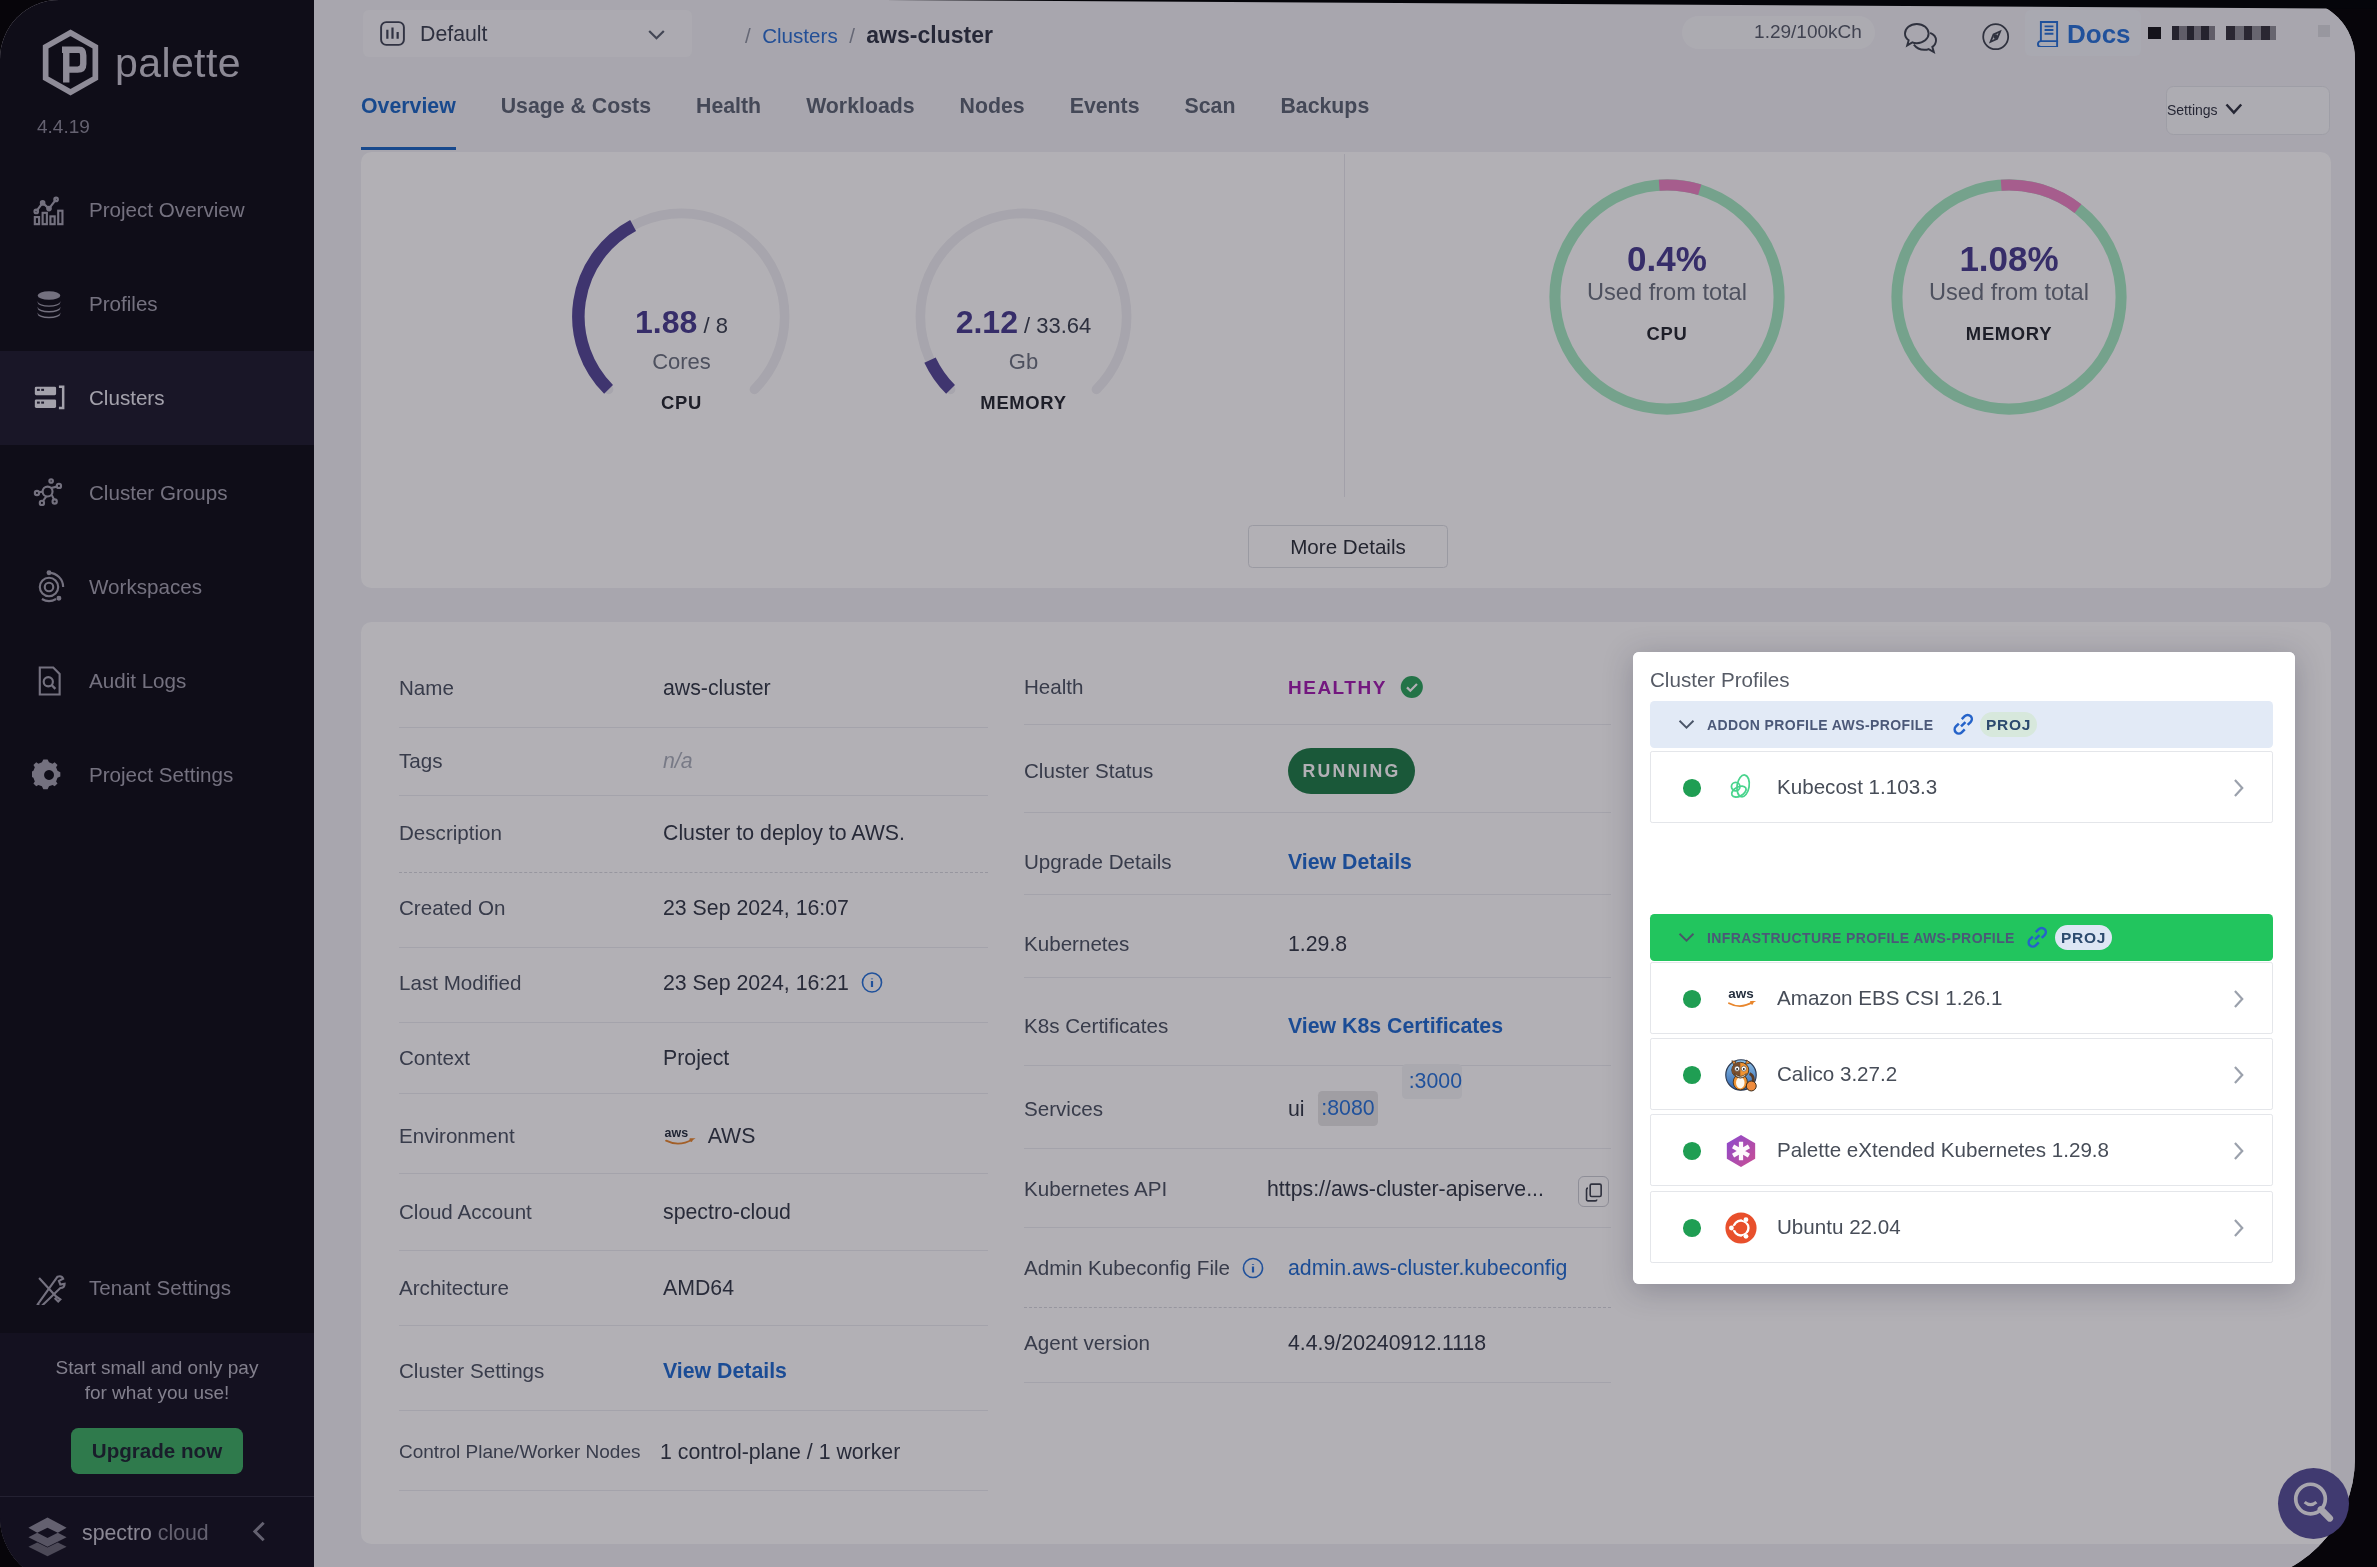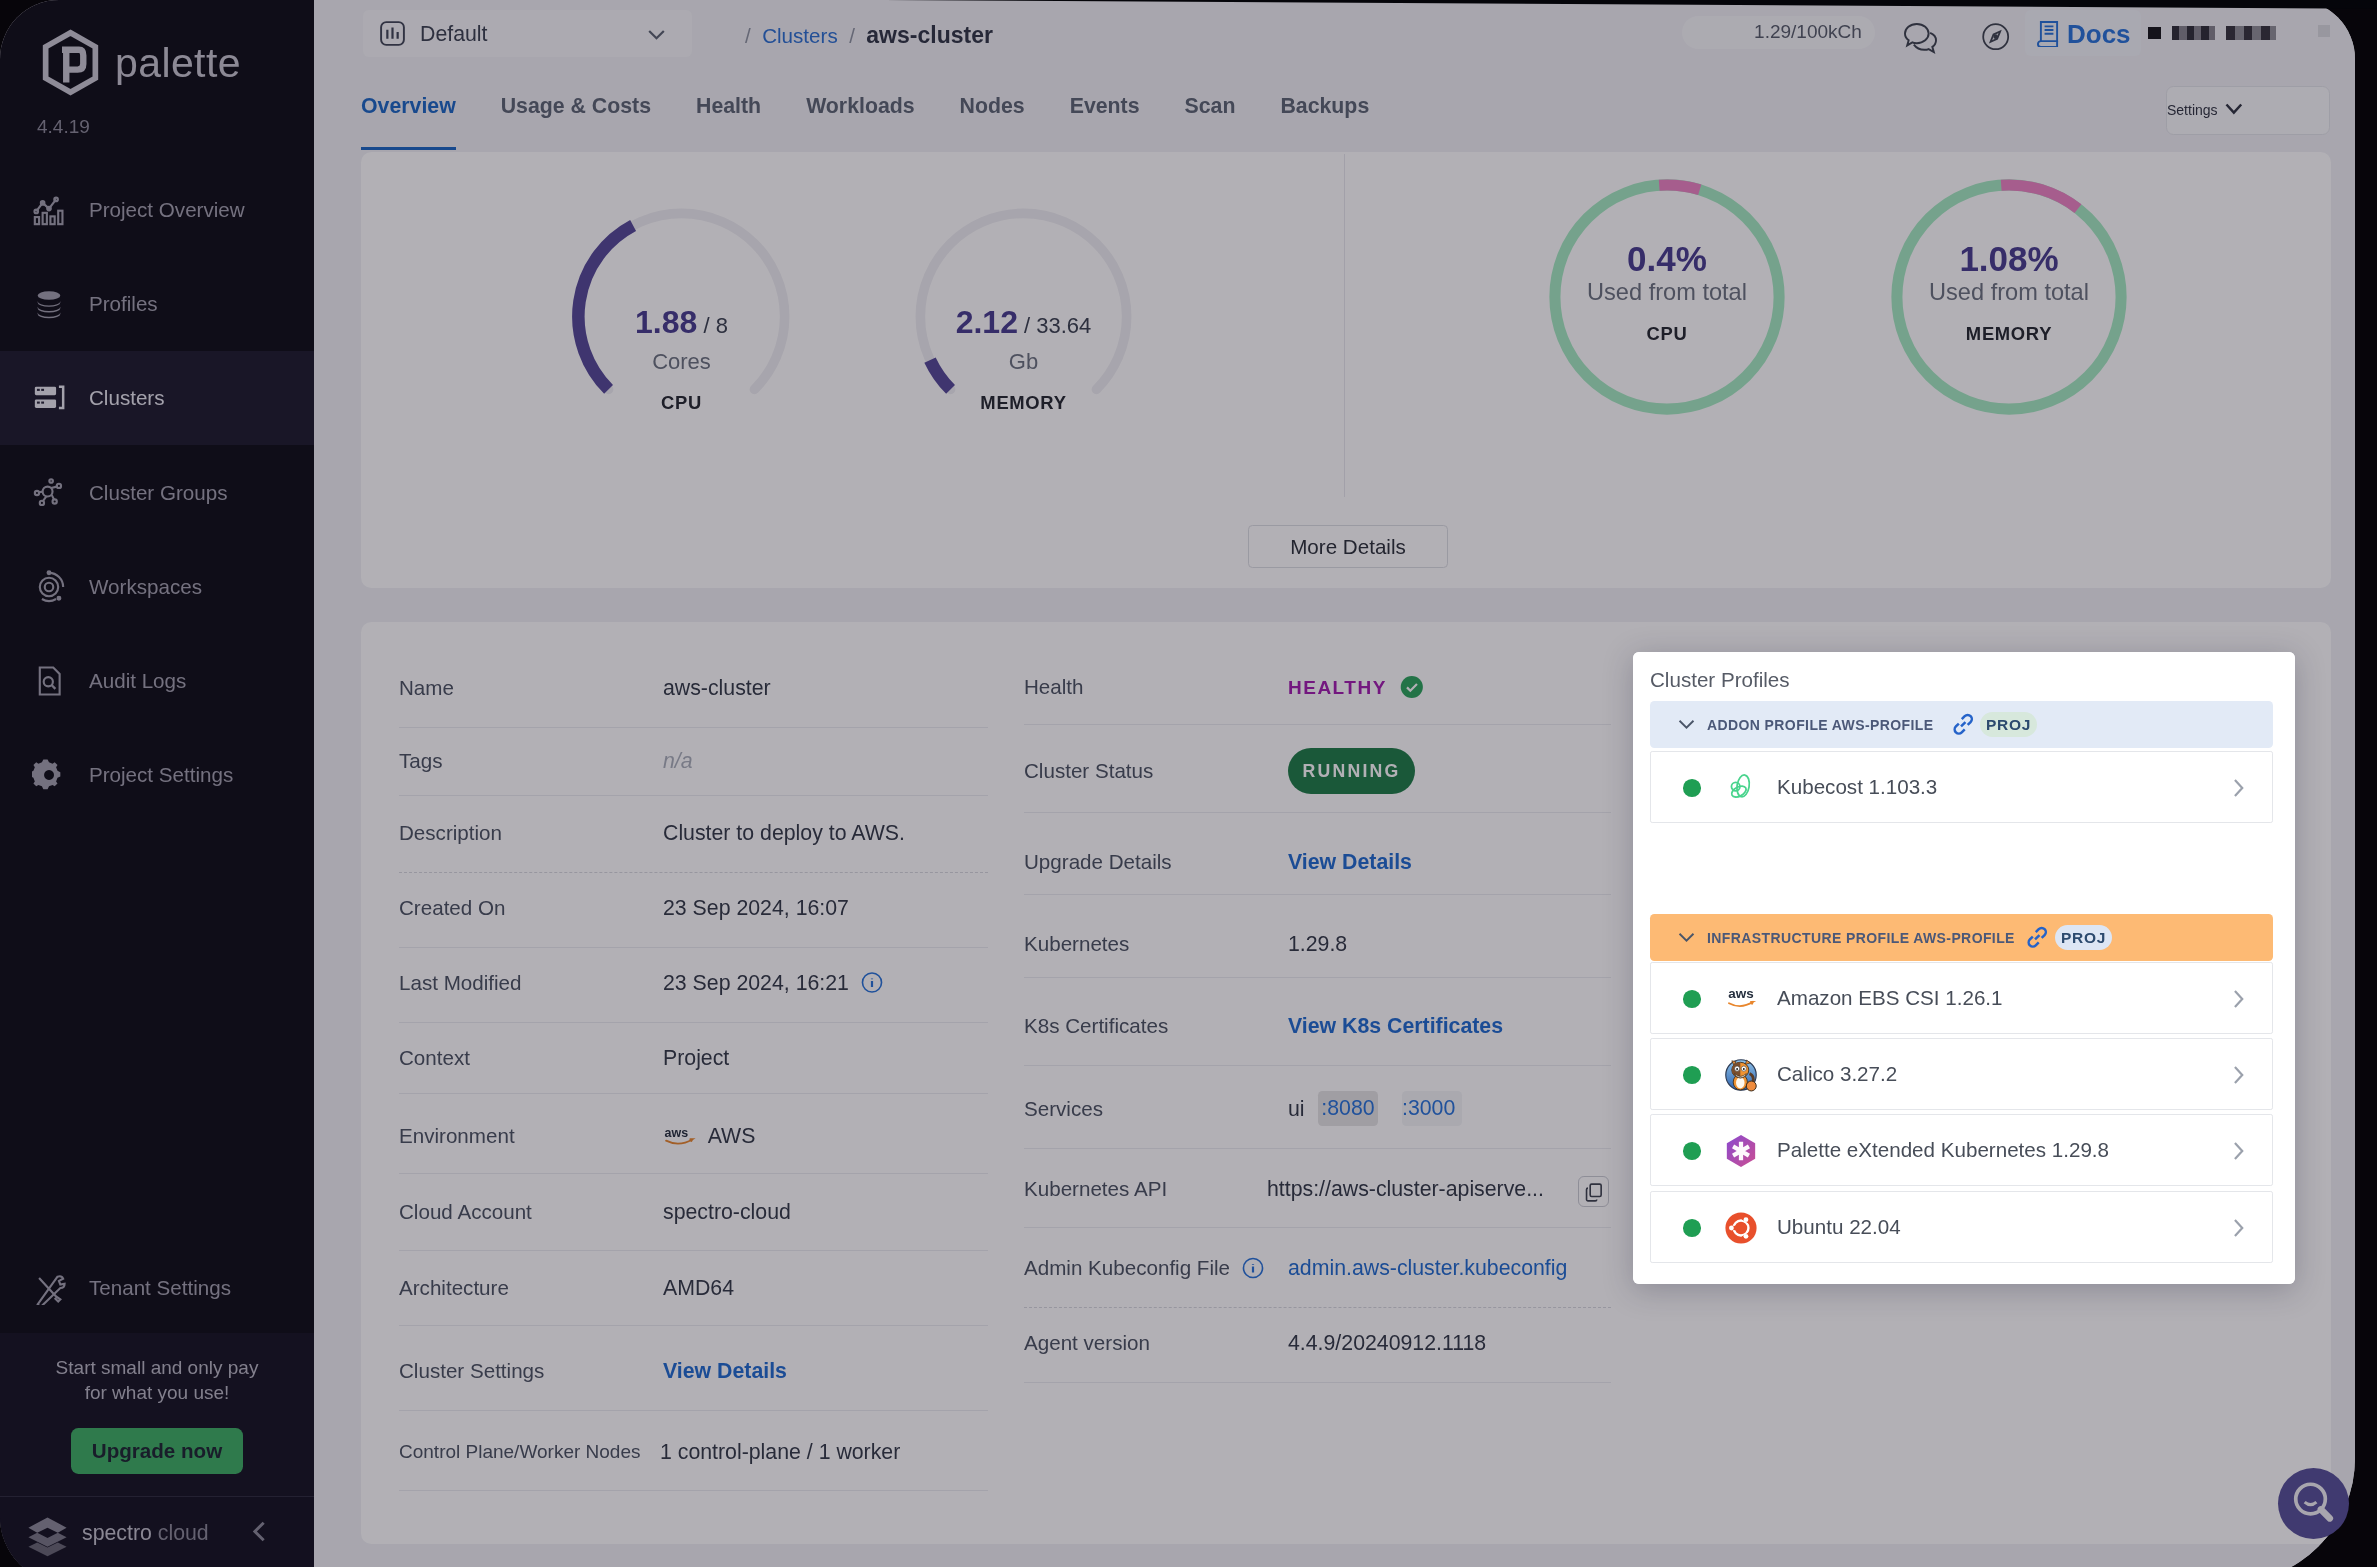--- a/index.html
+++ b/index.html
@@ -191,21 +191,21 @@
   <div class="sep" style="left:663px;top:272px;width:587px"></div>
   <div class="lbl" style="left:663px;top:322px">Kubernetes</div>
         <div class="val" style="left:927px;top:322px">1.29.8</div>
   <div class="sep" style="left:663px;top:355px;width:587px"></div>
   <div class="lbl" style="left:663px;top:404px">K8s Certificates</div>
         <div class="val blue" style="left:927px;top:404px;font-weight:600">View K8s Certificates</div>
   <div class="sep" style="left:663px;top:443px;width:587px"></div>
   <div class="lbl" style="left:663px;top:487px">Services</div>
   <div class="val" style="left:927px;top:487px">ui</div>
   <div style="position:absolute;left:957px;top:469px;width:60px;height:35px;background:#e5e5e5;border-radius:4.4px;color:#2672d9;font-size:21.3px;text-align:center;line-height:35px">:8080</div>
-  <div style="position:absolute;left:1041px;top:469px;width:60px;height:35px;background:#f3f5f7;border-radius:4.4px;color:#2672d9;font-size:21.3px;text-align:left;line-height:35px">:3000</div>
+  <div style="position:absolute;left:1041px;top:442px;width:60px;height:35px;background:#f3f5f7;border-radius:4.4px;color:#2672d9;font-size:21.3px;text-align:right;line-height:35px">:3000</div>
   <div class="sep" style="left:663px;top:526px;width:587px"></div>
   <div class="lbl" style="left:663px;top:567px">Kubernetes API</div>
         <div class="val" style="left:906px;top:567px">https://aws-cluster-apiserve...</div>
   <div style="position:absolute;left:1217px;top:554px;width:31px;height:31px;border:1.1px solid #c9ccd3;border-radius:5.9px"><svg width="17.7" height="19" viewBox="0 0 24 26" style="margin:5.9px 0 0 5.9px" fill="none" stroke="#3c424e" stroke-width="2.2">
             <rect x="7" y="1.5" width="15" height="17" rx="2"></rect>
             <path d="M16 22.5 a 2 2 0 0 1 -2 2 H4 a2 2 0 0 1 -2 -2 V9 a2 2 0 0 1 2 -2"></path>
           </svg></div>
   <div class="sep" style="left:663px;top:605px;width:587px"></div>
   <div class="lbl" style="left:663px;top:646px">Admin Kubeconfig File &nbsp;<svg width="22" height="22" viewBox="0 0 30 30" style="vertical-align:-4.4px" fill="none" stroke="#2672d9" stroke-width="2.2">
             <circle cx="15" cy="15" r="13"></circle>
@@ -339,21 +339,21 @@
   <svg class="pic" viewBox="0 0 48 48" fill="none" stroke="#49d48d" stroke-width="2.5">
         <ellipse cx="27" cy="21" rx="8.5" ry="15.5" transform="rotate(9 27 21)"></ellipse>
         <ellipse cx="21" cy="29" rx="6.5" ry="11" transform="rotate(62 21 29)"></ellipse>
         <circle cx="16.5" cy="22" r="6"></circle>
       </svg>
   <span class="ptx">Kubecost 1.103.3</span>
   <svg class="rchev" viewBox="0 0 18 30" fill="none" stroke="#9ba1ac" stroke-width="3">
         <path d="M4 4 L14 15 L4 26"></path>
       </svg>
 </div>
-<div class="pband" style="top:262px;background:#fdba74">
+<div class="pband" style="top:262px;background:#22c55e">
   <svg class="chev" viewBox="0 0 30 20" fill="none" stroke="#4a5568" stroke-width="3">
         <path d="M4 4 L15 15 L26 4"></path>
       </svg>
   <span class="btx">INFRASTRUCTURE PROFILE AWS-PROFILE</span>
   <svg class="linkic" style="left:374px" viewBox="0 0 36 36" fill="none" stroke="#2563c9" stroke-width="3.4">
         <path d="M15 21 L21 15 M12 17 l-4 4 a5.5 5.5 0 0 0 8 8 l4 -4 M24 19 l4 -4 a5.5 5.5 0 0 0 -8 -8 l-4 4"></path>
       </svg>
   <span class="projpill" style="left:405px;background:#dde6f4">PROJ</span>
 </div>
 <div class="prow" style="top:310px">

